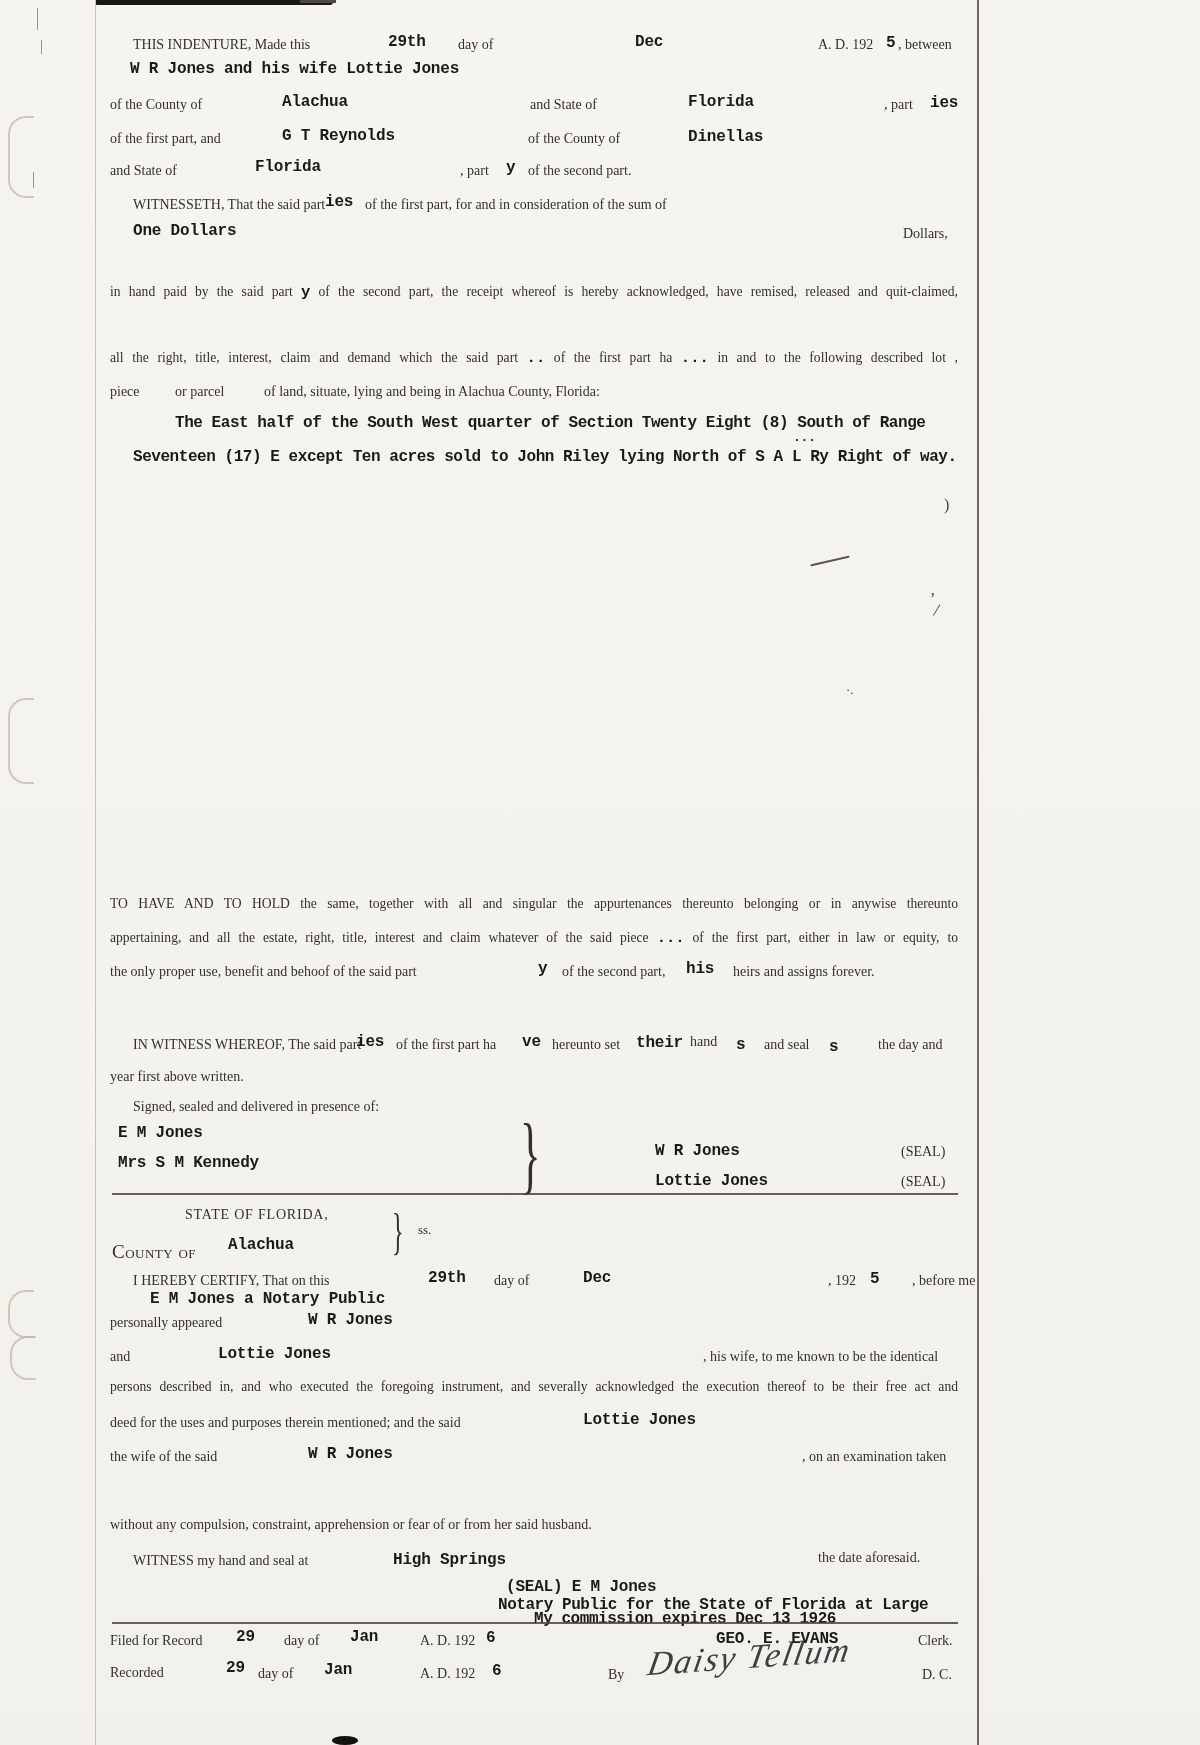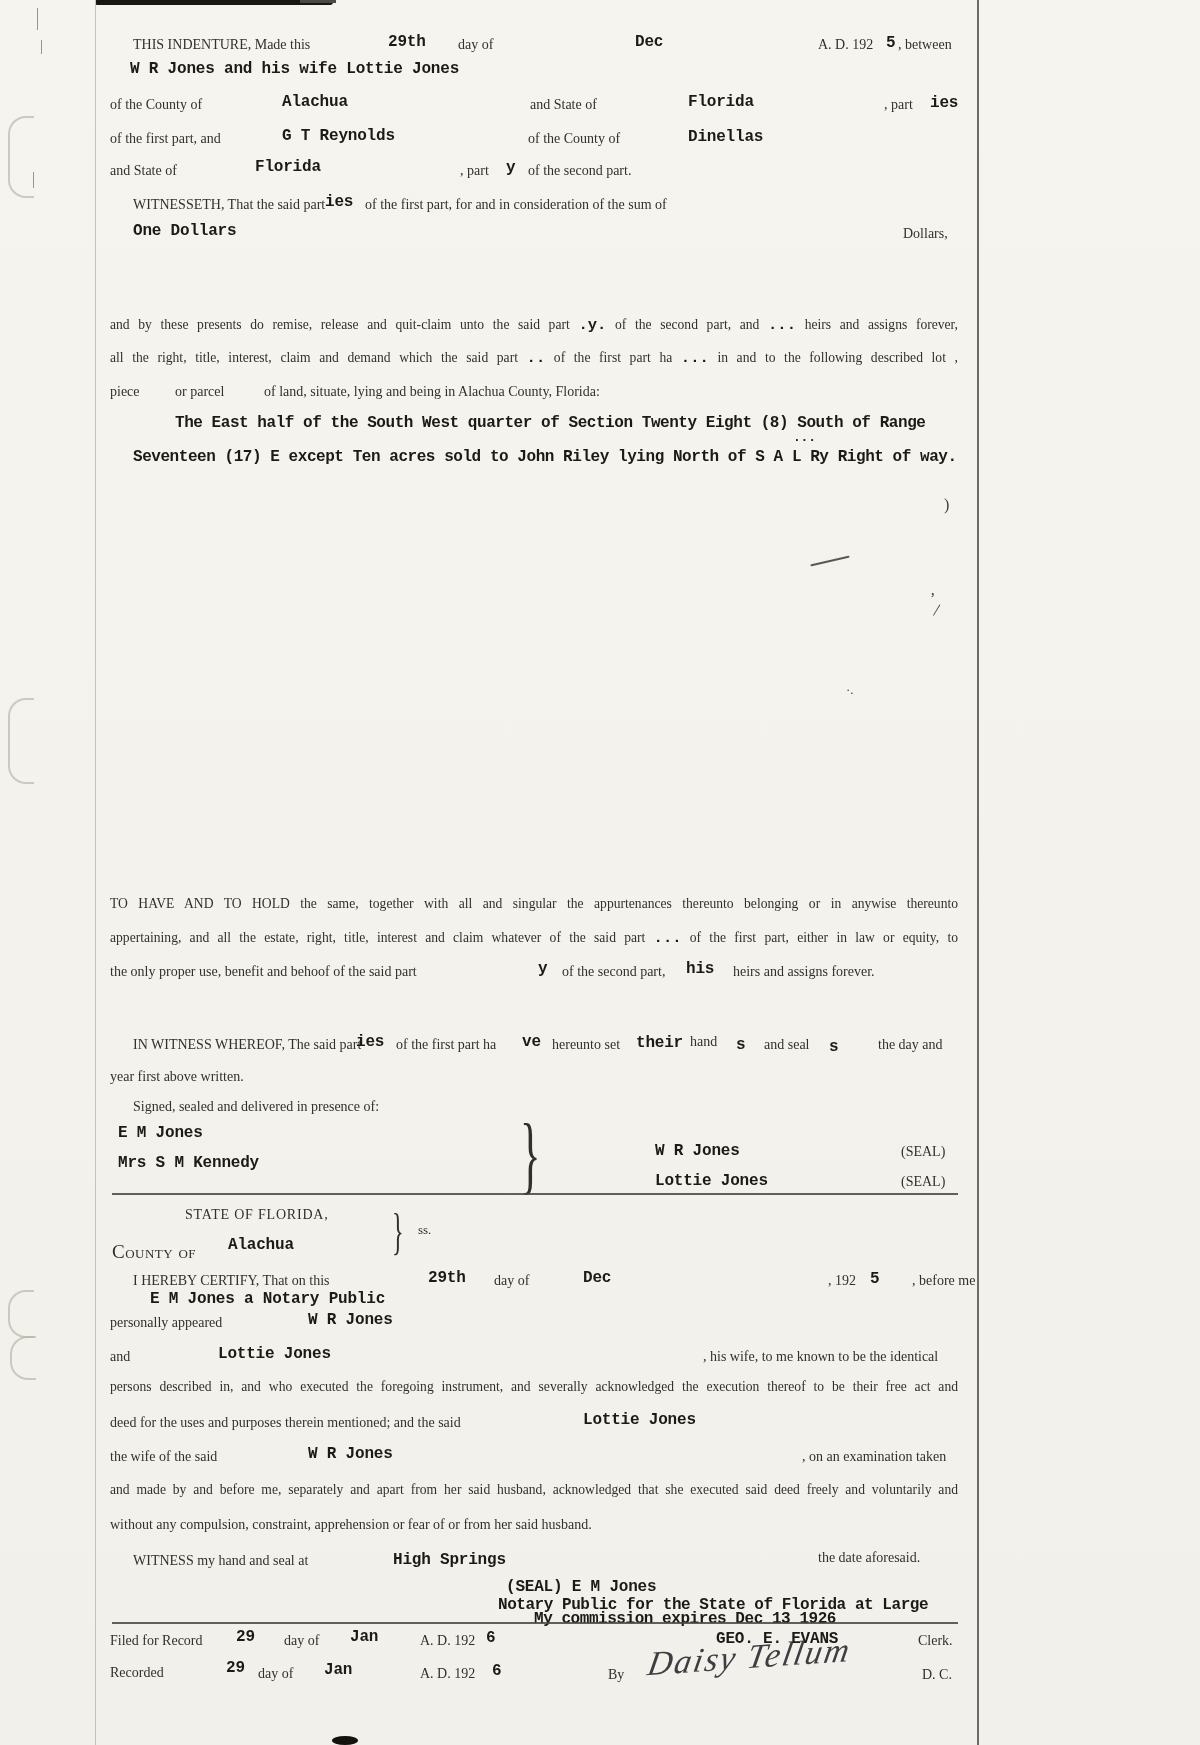--- a/index.html
+++ b/index.html
@@ -78,28 +78,26 @@
   <span class="p" style="left:460px;top:162px;">, part</span>
   <span class="t" style="left:506px;top:159px;">y</span>
   <span class="p" style="left:528px;top:162px;">of the second part.</span>
 
   <span class="p" style="left:133px;top:196px;">WITNESSETH, That the said part</span>
   <span class="t" style="left:325px;top:193px;">ies</span>
   <span class="p" style="left:365px;top:196px;">of the first part, for and in consideration of the sum of</span>
   <span class="t" style="left:133px;top:222px;">One Dollars</span>
   <span class="p" style="left:903px;top:225px;">Dollars,</span>
 
-
-  <div class="pj" style="top:316px;">
-    <span class="pi">and by these presents do remise, release and quit-claim unto the said part</span>
-    <span class="ti">.y.</span>
-    <span class="pi">of the second part, and</span>
-    <span class="ti">...</span>
-    <span class="pi">heirs and assigns forever,</span>
-  </div>
+  <div class="pj" style="top:283px;">
+    <span class="pi">in hand paid by the said part</span>
+    <span class="ti">y</span>
+    <span class="pi">of the second part, the receipt whereof is hereby acknowledged, have remised, released and quit-claimed,</span>
+  </div>
+
 
   <div class="pj" style="top:349px;">
     <span class="pi">all the right, title, interest, claim and demand which the said part</span>
     <span class="ti">..</span>
     <span class="pi">of the first part ha</span>
     <span class="ti">...</span>
     <span class="pi">in and to the following described lot</span>
     <span class="pi">,</span>
   </div>
 
@@ -114,21 +112,21 @@
   <span class="mark" style="left:944px;top:496px;font-size:16px;">)</span>
   <div class="penstroke" style="left:810px;top:560px;width:40px;transform:rotate(-13deg);"></div>
   <span class="mark" style="left:930px;top:590px;font-size:16px;">’</span>
   <span class="mark" style="left:934px;top:600px;font-size:18px;transform:rotate(12deg);">/</span>
   <span class="mark" style="left:846px;top:682px;font-size:13px;">·.</span>
 
   <div class="pj" style="top:896px;">
     <span class="pi">TO HAVE AND TO HOLD the same, together with all and singular the appurtenances thereunto belonging or in anywise thereunto</span>
   </div>
   <div class="pj" style="top:929px;">
-    <span class="pi">appertaining, and all the estate, right, title, interest and claim whatever of the said part</span>
+    <span class="pi">appertaining, and all the estate, right, title, interest and claim whatever of the said piece</span>
     <span class="ti">...</span>
     <span class="pi">of the first part, either in law or equity, to</span>
   </div>
   <span class="p" style="left:110px;top:963px;">the only proper use, benefit and behoof of the said part</span>
   <span class="t" style="left:538px;top:960px;">y</span>
   <span class="p" style="left:562px;top:963px;">of the second part,</span>
   <span class="t" style="left:686px;top:960px;">his</span>
   <span class="p" style="left:733px;top:963px;">heirs and assigns forever.</span>
 
   <span class="p" style="left:133px;top:1036px;">IN WITNESS WHEREOF, The said part</span>
@@ -176,23 +174,20 @@
   <span class="p" style="left:703px;top:1348px;">, his wife, to me known to be the identical</span>
 
   <div class="pj" style="top:1379px;">
     <span class="pi">persons described in, and who executed the foregoing instrument, and severally acknowledged the execution thereof to be their free act and</span>
   </div>
   <span class="p" style="left:110px;top:1414px;">deed for the uses and purposes therein mentioned; and the said</span>
   <span class="t" style="left:583px;top:1411px;">Lottie Jones</span>
   <span class="p" style="left:110px;top:1448px;">the wife of the said</span>
   <span class="t" style="left:308px;top:1445px;">W R Jones</span>
   <span class="p" style="left:802px;top:1448px;">, on an examination taken</span>
-  <div class="pj" style="top:1482px;">
-    <span class="pi">and made by and before me, separately and apart from her said husband, acknowledged that she executed said deed freely and voluntarily and</span>
-  </div>
   <span class="p" style="left:110px;top:1516px;">without any compulsion, constraint, apprehension or fear of or from her said husband.</span>
 
   <span class="p" style="left:133px;top:1552px;">WITNESS my hand and seal at</span>
   <span class="t" style="left:393px;top:1551px;">High Springs</span>
   <span class="p" style="left:818px;top:1549px;">the date aforesaid.</span>
   <span class="t" style="left:506px;top:1578px;">(SEAL)   E M Jones</span>
   <span class="t desc" style="left:498px;top:1596px;">Notary Public for the State of Florida at Large</span>
   <span class="t desc" style="left:534px;top:1610px;">My commission expires Dec 13 1926</span>
   <div class="rule" style="top:1622px;"></div>
 

